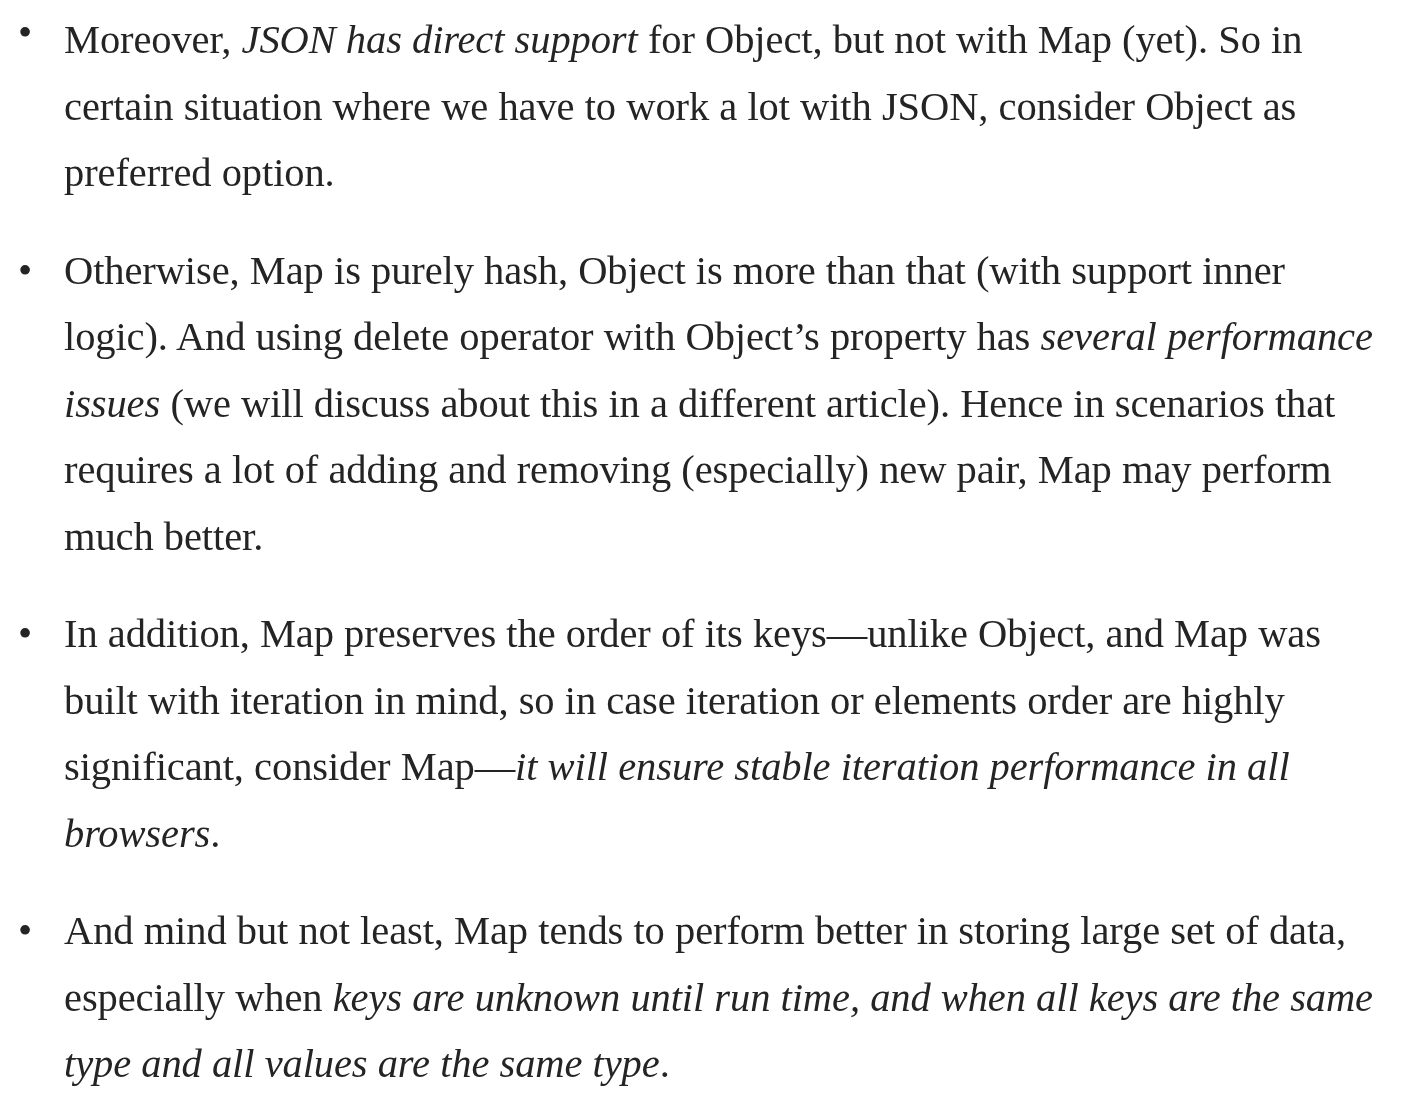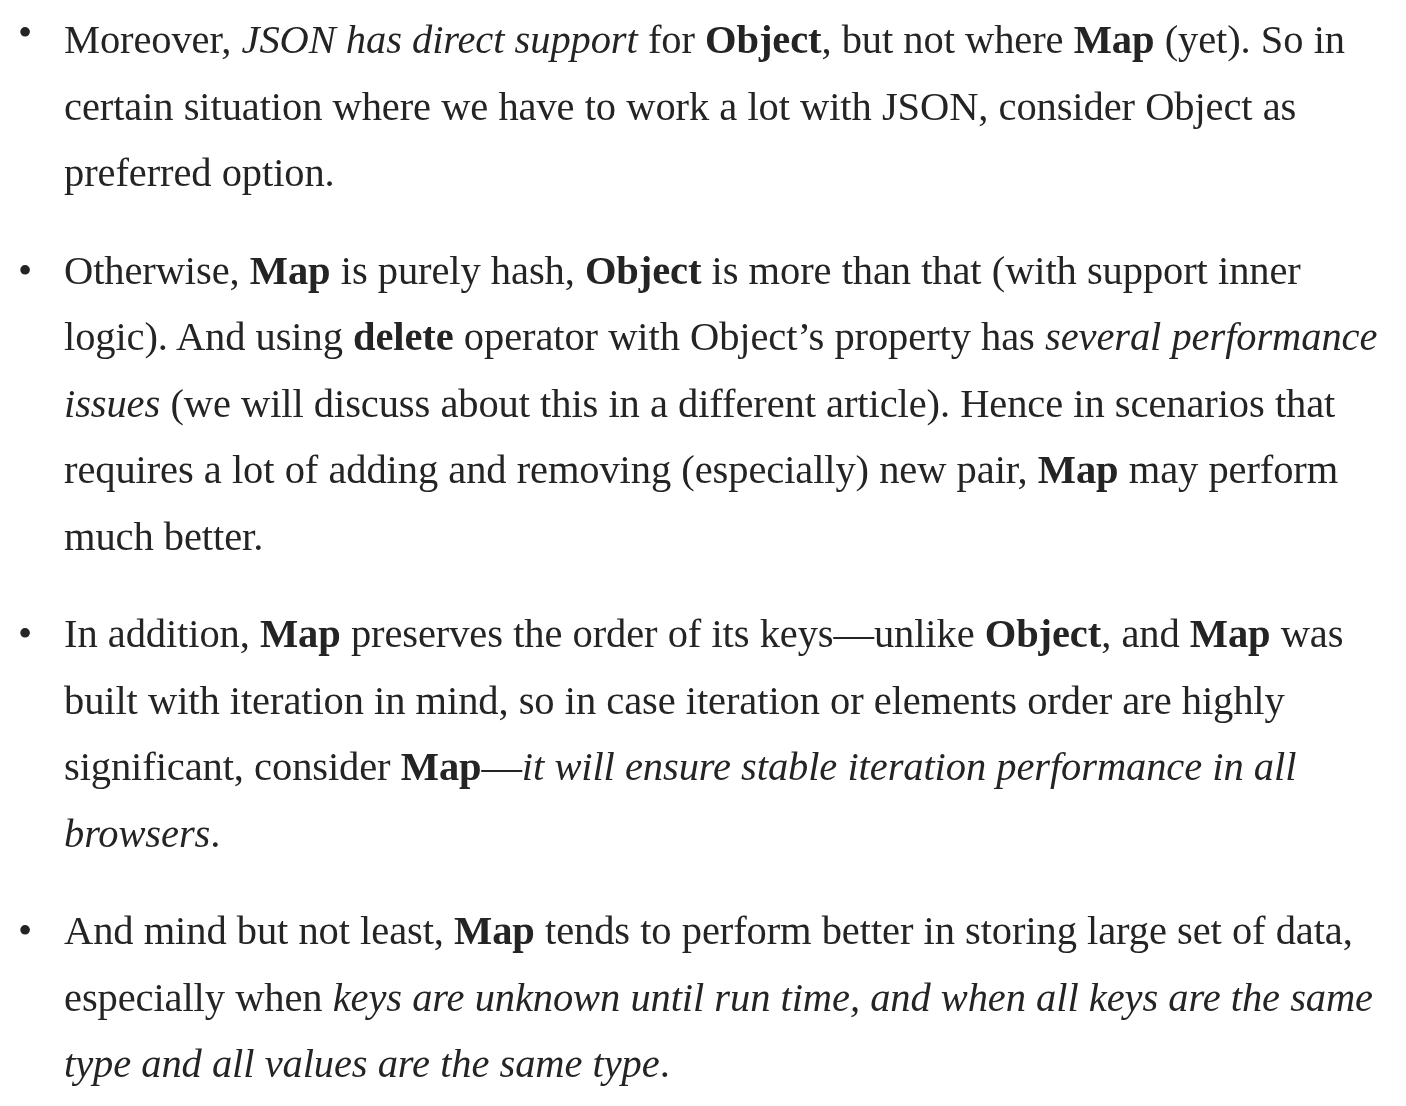--- a/index.html
+++ b/index.html
@@ -49,37 +49,37 @@
     color: #242424;
     text-align: left;
   }
   li.bullet-item:first-child {
     margin-top: 0;
   }
   .para-text {
     display: block;
   }
   strong.em-bold {
-    font-weight: 700;
+    font-weight: 400;
   }
   em.em-italic {
     font-style: italic;
   }
   .first-offset {
     padding-top: 7px;
   }
 </style>
 </head>
 <body>
 
 <div class="article-body">
   <ul class="bullet-list" id="bullet-list">
       <li class="bullet-item first-offset">
         <span class="bullet-marker">•</span>
-        <span class="para-text"><span>Moreover, </span><em class="em-italic">JSON has direct support</em><span> for </span><strong class="em-bold">Object</strong><span>, but not where </span><strong class="em-bold">Map</strong><span> (yet). So in certain situation where we have to work a lot with JSON, consider Object as preferred option.</span></span>
+        <span class="para-text"><span>Moreover, </span><em class="em-italic">JSON has direct support</em><span> for </span><strong class="em-bold">Object</strong><span>, but not with </span><strong class="em-bold">Map</strong><span> (yet). So in certain situation where we have to work a lot with JSON, consider Object as preferred option.</span></span>
       </li>
       <li class="bullet-item">
         <span class="bullet-marker">•</span>
         <span class="para-text"><span>Otherwise, </span><strong class="em-bold">Map</strong><span> is purely hash, </span><strong class="em-bold">Object</strong><span> is more than that (with support inner logic). And using </span><strong class="em-bold">delete</strong><span> operator with Object’s property has </span><em class="em-italic">several performance issues</em><span> (we will discuss about this in a different article). Hence in scenarios that requires a lot of adding and removing (especially) new pair, </span><strong class="em-bold">Map</strong><span> may perform much better.</span></span>
       </li>
       <li class="bullet-item">
         <span class="bullet-marker">•</span>
         <span class="para-text"><span>In addition, </span><strong class="em-bold">Map</strong><span> preserves the order of its keys—unlike </span><strong class="em-bold">Object</strong><span>, and </span><strong class="em-bold">Map</strong><span> was built with iteration in mind, so in case iteration or elements order are highly significant, consider </span><strong class="em-bold">Map</strong><span>—</span><em class="em-italic">it will ensure stable iteration performance in all browsers</em><span>.</span></span>
       </li>
       <li class="bullet-item">

